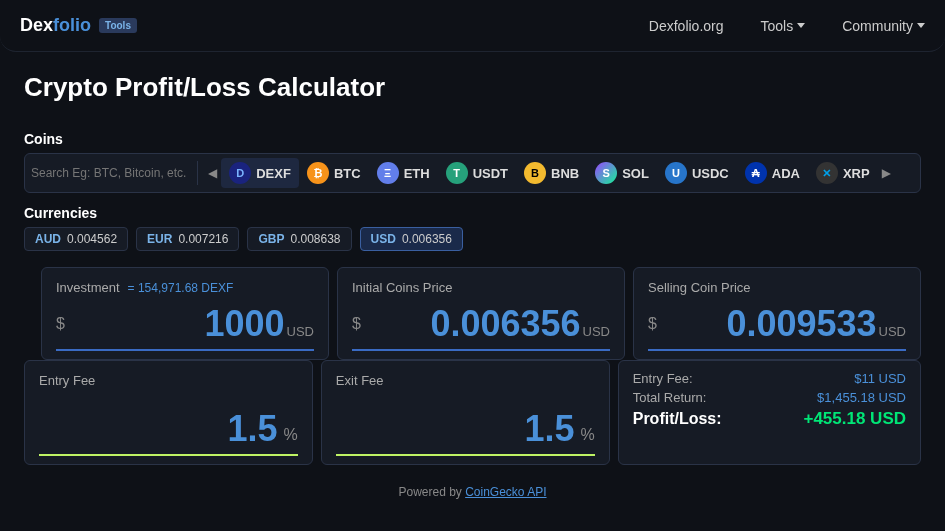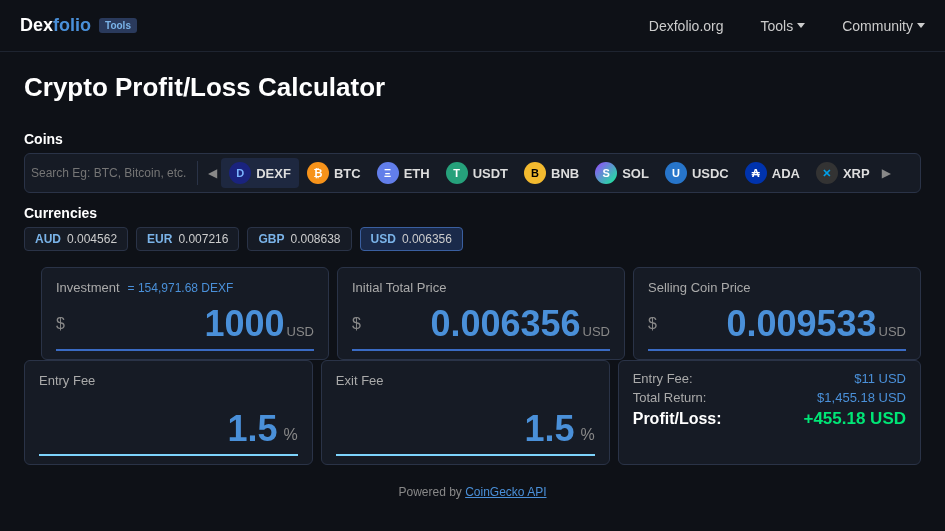--- a/index.html
+++ b/index.html
@@ -13,20 +13,21 @@
     }
 
     
     .header {
       display: flex;
       align-items: center;
       justify-content: space-between;
       padding: 10px 20px;
       border-bottom: 1px solid #1e2430;
       height: 52px;
+      border-radius: 16px;
     }
     .logo-area {
       display: flex;
       align-items: center;
       gap: 8px;
     }
     .logo-text {
       font-size: 18px;
       font-weight: bold;
       color: #fff;
@@ -237,21 +238,21 @@
       padding: 12px 14px 8px;
     }
     .fee-panel-label {
       font-size: 13px;
       color: #aaa;
       margin-bottom: 4px;
     }
     .fee-input-row {
       display: flex;
       align-items: center;
-      border-bottom: 2px solid #7dd3fc;
+      border-bottom: 2px solid #bef264;
       padding-bottom: 4px;
       margin-top: 20px;
     }
     .fee-value {
       font-size: 36px;
       font-weight: bold;
       color: #4a90d9;
       flex: 1;
       text-align: right;
     }
@@ -421,21 +422,21 @@
       </div>
       <div class="calc-input-row">
         <span class="calc-dollar">$</span>
         <span class="calc-value">1000</span>
         <span class="calc-unit">USD</span>
       </div>
     </div>
 
     <div class="calc-panel">
       <div class="calc-panel-label">
-        <span>Initial Total Price</span>
+        <span>Initial Coins Price</span>
       </div>
       <div class="calc-input-row">
         <span class="calc-dollar">$</span>
         <span class="calc-value">0.006356</span>
         <span class="calc-unit">USD</span>
       </div>
     </div>
 
     <div class="calc-panel">
       <div class="calc-panel-label">

